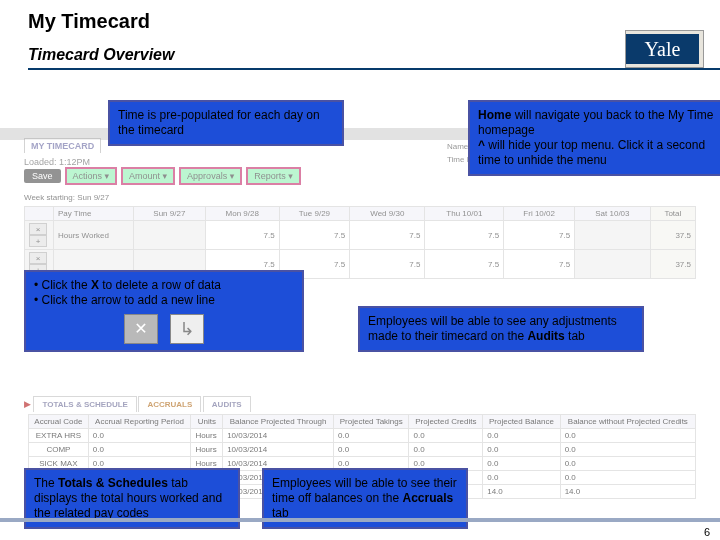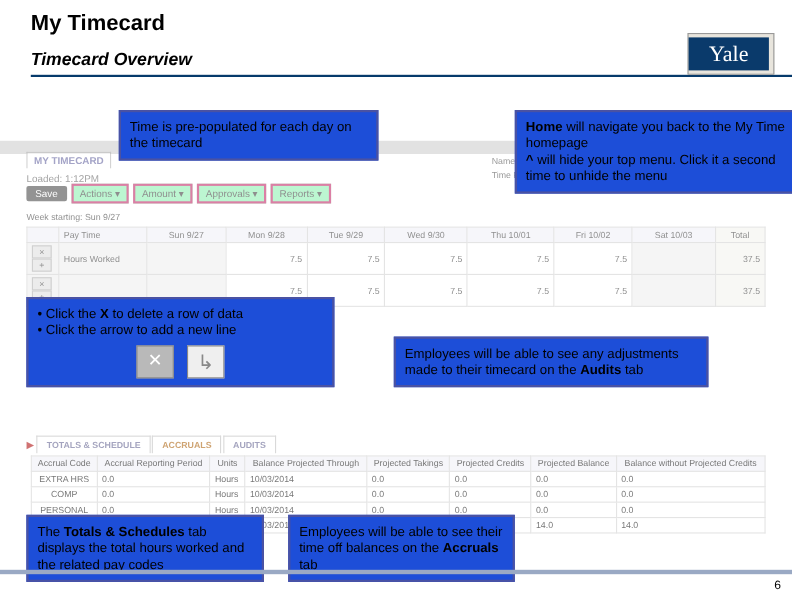--- a/index.html
+++ b/index.html
@@ -179,20 +179,30 @@
           <td class="first">COMP</td>
           <td>0.0</td>
           <td>Hours</td>
           <td>10/03/2014</td>
           <td>0.0</td>
           <td>0.0</td>
           <td>0.0</td>
           <td>0.0</td>
         </tr>
     <tr>
+          <td class="first">SICK MAX</td>
+          <td>0.0</td>
+          <td>Hours</td>
+          <td>10/03/2014</td>
+          <td>0.0</td>
+          <td>0.0</td>
+          <td>0.0</td>
+          <td>0.0</td>
+        </tr>
+    <tr>
           <td class="first">PERSONAL</td>
           <td>0.0</td>
           <td>Hours</td>
           <td>10/03/2014</td>
           <td>0.0</td>
           <td>0.0</td>
           <td>0.0</td>
           <td>0.0</td>
         </tr>
     <tr>

